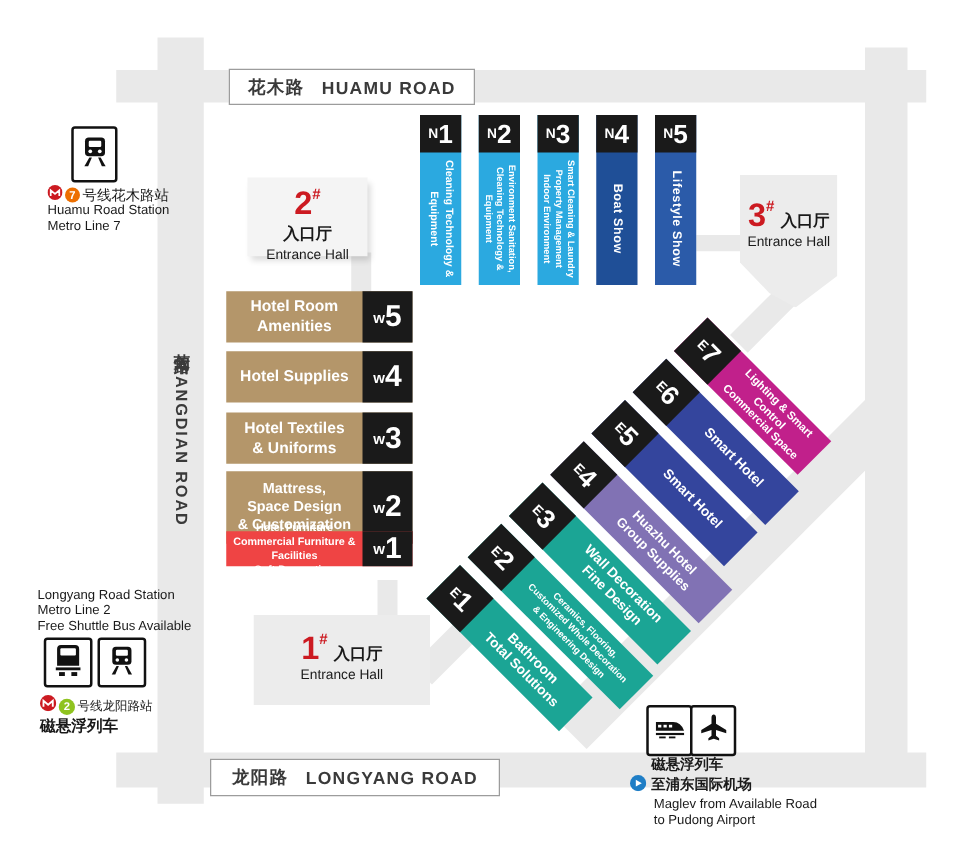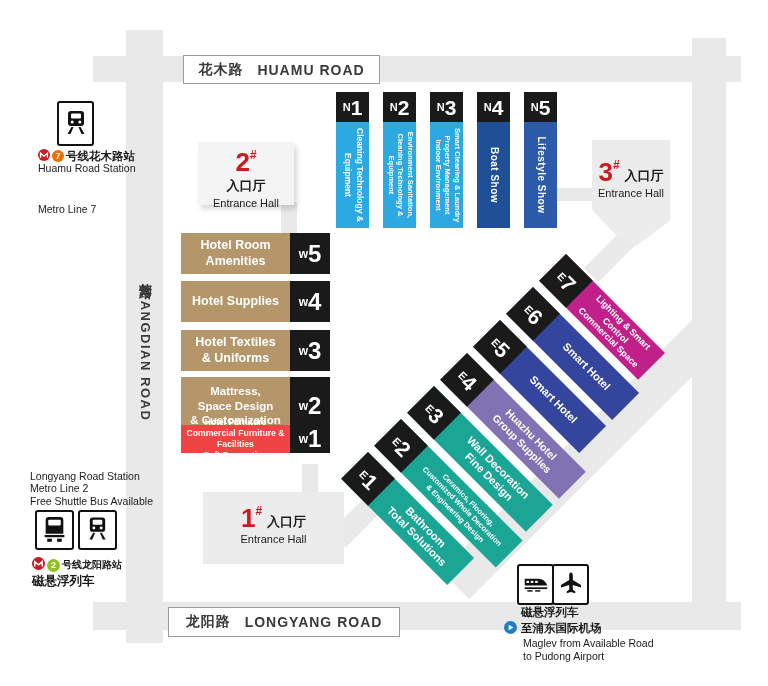--- a/index.html
+++ b/index.html
@@ -60,21 +60,21 @@
   .hall-e .elabel.xs{font-size:7.5px;line-height:1.25;}
   .hall-e .elabel.sm{font-size:9px;}
   .hall-e .elabel.md{font-size:10.5px;}
 
   
   .icon-box{position:absolute;border:2px solid #111;border-radius:3px;background:#fff;
     display:flex;align-items:center;justify-content:center;}
   .info-text{position:absolute;font-size:10.5px;line-height:1.2;color:#1a1a1a;}
   .info-text.b{font-weight:bold;font-size:11.5px;}
   .line-row{position:absolute;display:flex;align-items:center;gap:2px;}
-  .line-row .zh{font-weight:bold;font-size:11.5px;}
+  .line-row .zh{font-weight:normal;font-size:11.5px;}
   .line-badge{display:inline-flex;align-items:center;justify-content:center;width:12px;height:12px;
     border-radius:50%;color:#fff;font-size:9px;font-weight:bold;}
   .mrow{position:absolute;display:flex;align-items:center;gap:4px;}
 </style>
 </head>
 <body>
 
 <div id="stage">
 
   <div class="road" style="left:93px;top:56px;width:648px;height:26px;"></div>
@@ -290,21 +290,21 @@
   </div>
   <div class="line-row" style="left:38px;top:147px;">
     <span><svg width="12" height="12" viewBox="0 0 14 14">
           <circle cx="7" cy="7" r="7" fill="#cc1a21"></circle>
           <path d="M3 10.2 V5 L7 8.4 L11 5 V10.2" stroke="#fff" stroke-width="1.6" fill="none"></path>
         </svg></span>
     <span class="line-badge" style="background:var(--metro-line7);">7</span>
     <span class="zh">号线花木路站</span>
   </div>
   <div class="info-text" style="left:38px;top:162px;">Huamu Road Station</div>
-  <div class="info-text" style="left:38px;top:175px;margin-top:28px;">Metro Line 7</div>
+  <div class="info-text" style="left:38px;top:175px;">Metro Line 7</div>
 
   <div class="info-text" style="left:30px;top:470px;">Longyang Road Station</div>
   <div class="info-text" style="left:30px;top:482px;">Metro Line 2</div>
   <div class="info-text" style="left:30px;top:495px;">Free Shuttle Bus Available</div>
   <div class="icon-box" style="left:35px;top:510px;width:35px;height:36px;">
     <span>
       <svg width="25" height="27" viewBox="0 0 24 26">
           <path d="M3.5 5 q0-3 3-3 h11 q3 0 3 3 v13 h-17 z" fill="#111"></path>
           <rect x="6" y="4.5" width="12" height="5.5" rx="0.8" fill="#fff"></rect>
           <rect x="2.5" y="19.2" width="19" height="2.2" fill="#111"></rect>

